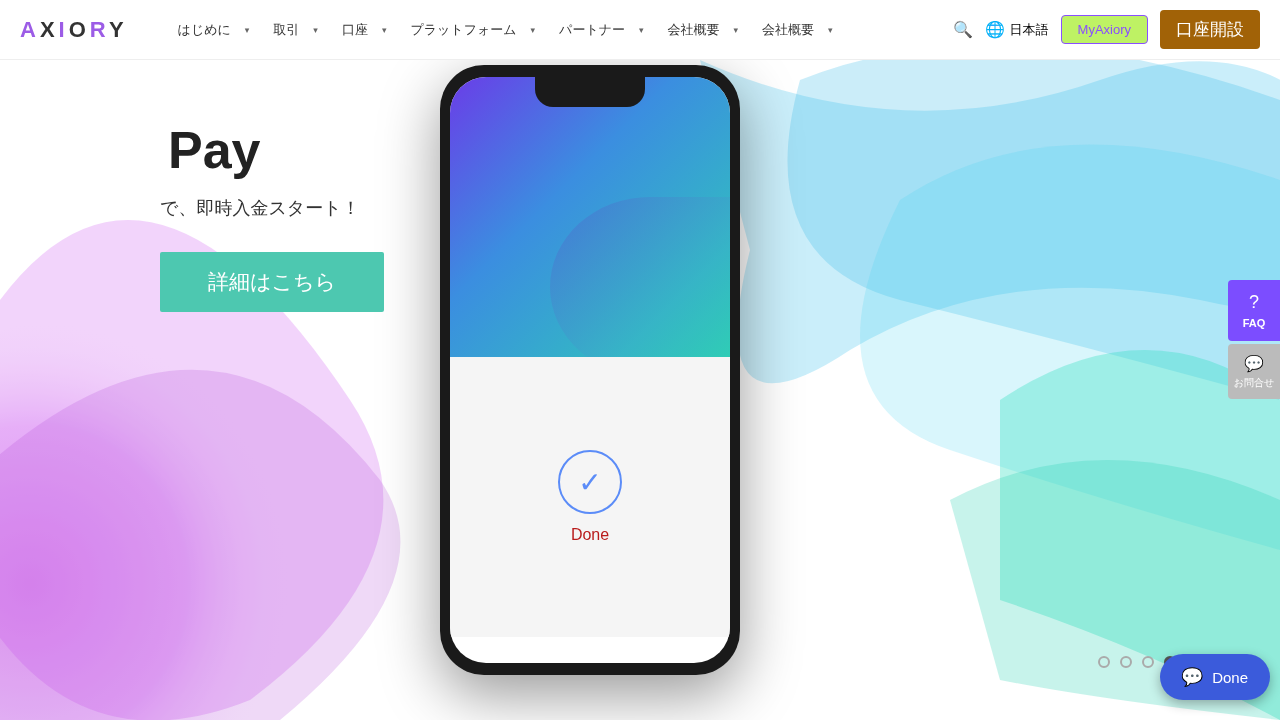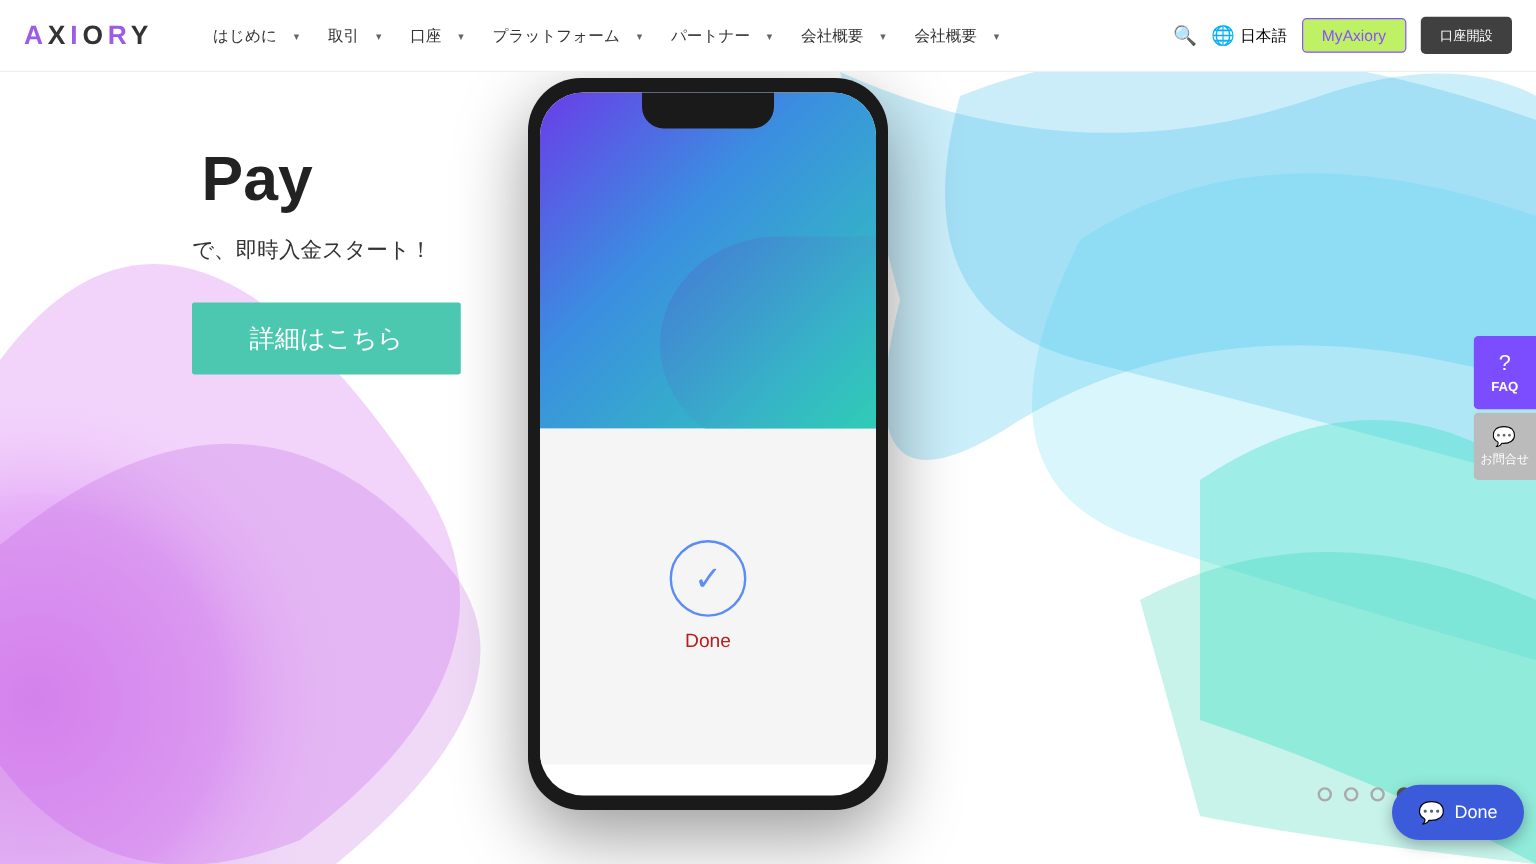--- a/index.html
+++ b/index.html
@@ -23,22 +23,22 @@
     .header-right { display: flex; align-items: center; gap: 12px; }
     .search-icon-btn { cursor: pointer; color: #333; font-size: 16px; }
     .lang-btn { display: flex; align-items: center; gap: 4px; font-size: 13px; cursor: pointer; }
     .globe-icon { font-size: 16px; color: #666; }
     .btn-myaxiory {
       border: 1.5px solid #8a4fff; color: #8a4fff; background: #bef264;
       padding: 6px 16px; border-radius: 4px; font-size: 13px; cursor: pointer;
       white-space: nowrap;
     }
     .btn-open-account {
-      background: #404040; color: #fff; border: none;
-      padding: 8px 16px; border-radius: 4px; font-size: 11px; cursor: pointer;
+      background: #a16207; color: #fff; border: none;
+      padding: 8px 16px; border-radius: 4px; font-size: 17px; cursor: pointer;
       white-space: nowrap;
     }
 
     
     .hero {
       position: relative; width: 1280px; height: 720px;
       background: #fff; overflow: hidden; padding-top: 60px;
     }
 
     

